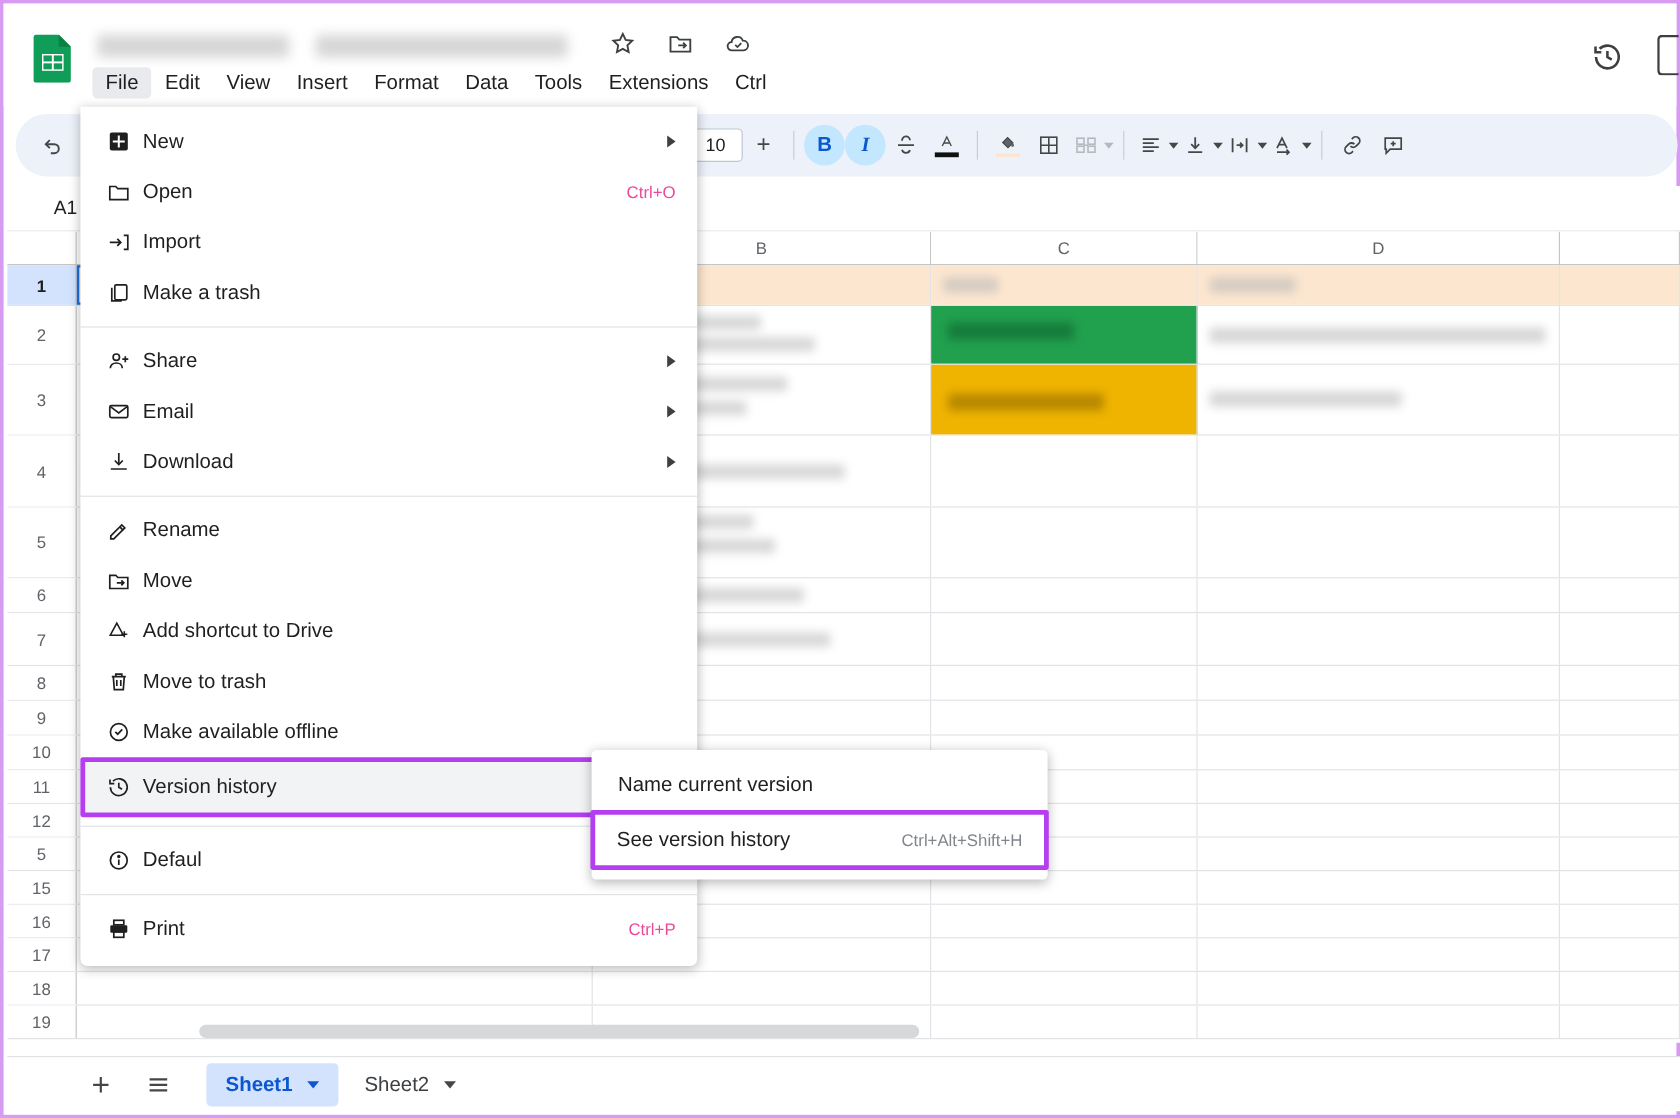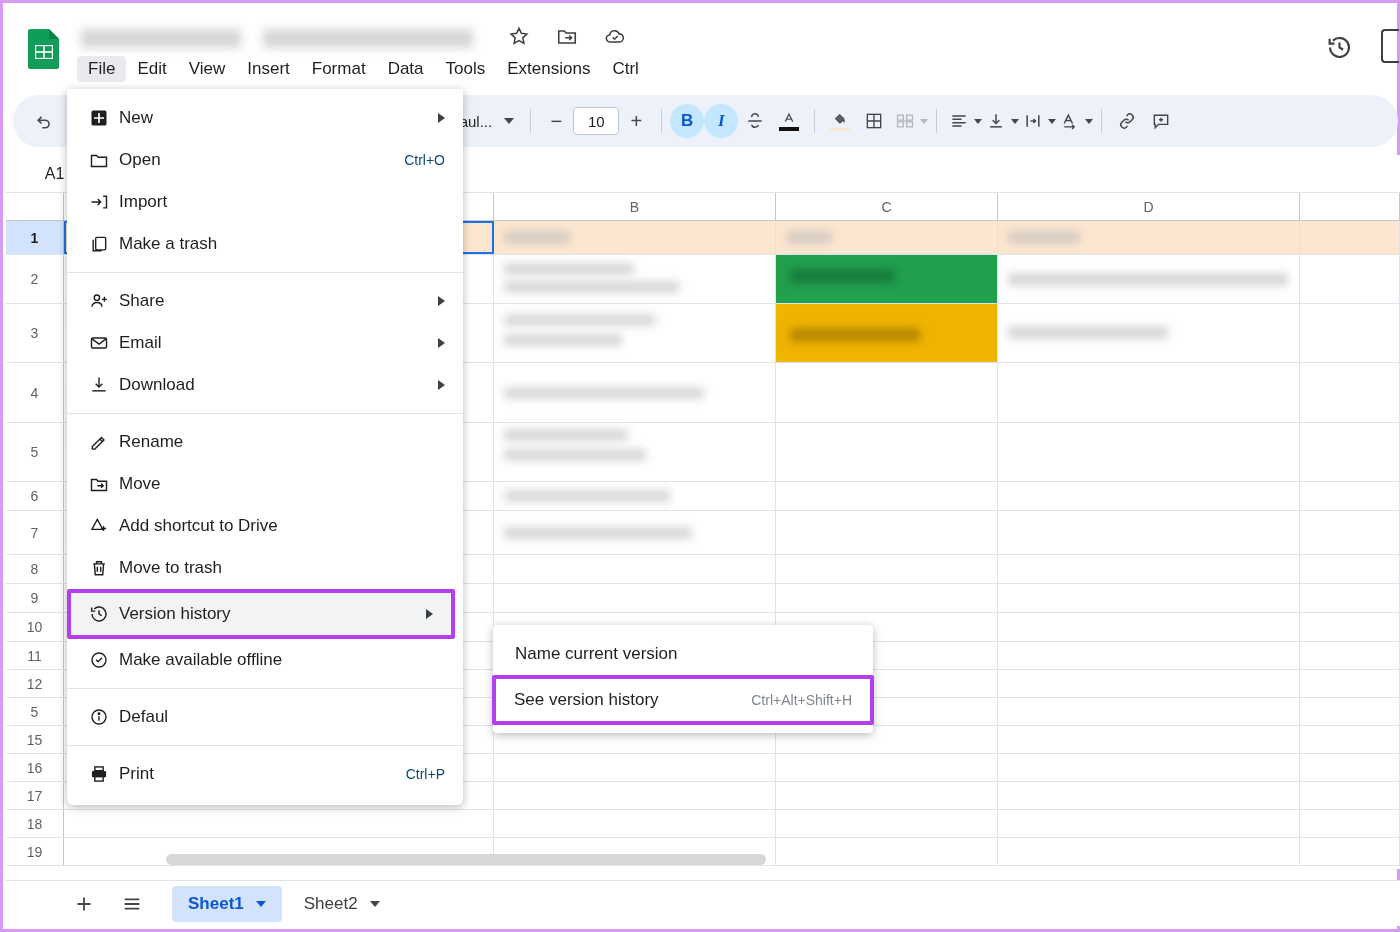--- a/index.html
+++ b/index.html
@@ -156,33 +156,33 @@
   .sheet-tab {
     display: flex; align-items: center; gap: 12px; height: 36px;
     padding: 0 16px; font-size: 17px; color: #3c4043; cursor: pointer;
     border-radius: 4px; margin-left: 6px;
   }
   .sheet-tab.active { background: #d3e3fd; color: #0b57d0; font-weight: bold; }
   .sheet-tab.active .caret { border-top-color: #0b57d0; }
 
   
   .filemenu {
-    position: absolute; left: 64px; top: 86px; width: 396px;
+    position: absolute; left: 64px; top: 86px; width: 514px;
     background: #fff; border-radius: 0 0 6px 6px;
     box-shadow: 0 2px 10px rgba(0,0,0,.28); padding: 8px 0 10px 0;
     z-index: 40;
   }
   .mi {
     display: flex; align-items: center; height: 42px;
     padding: 0 18px 0 22px; cursor: pointer; position: relative;
   }
   .mi .ic { width: 30px; flex: 0 0 30px; display:flex; align-items:center; color:#1f1f1f; }
   .mi .ic svg { width: 20px; height: 20px; display:block; }
   .mi .lbl { font-size: 17px; color: #1f1f1f; flex: 1; }
-  .mi .acc { font-size: 14px; color: #0c4a6e; margin-left: 20px; }
+  .mi .acc { font-size: 14px; color: #ec4899; margin-left: 20px; }
   .mi .arw {
     width: 0; height: 0; border-top: 5px solid transparent;
     border-bottom: 5px solid transparent; border-left: 7px solid #3c4043;
     margin-left: 16px;
   }
   .sep { height: 1px; background: #e1e3e6; margin: 7px 0; }
   .mi.hl {
     background: #f1f3f4; border: 4px solid #b43ef0; height: 50px;
     margin: 0 8px 0 0; padding-left: 18px; border-radius: 2px;
   }
@@ -762,40 +762,40 @@
     <div class="mi">
       <span class="ic">
         <svg viewBox="0 0 24 24" fill="none" stroke="#1f1f1f" stroke-width="1.7">
           <path d="M5 7h14M9 7V4.5h6V7M6.5 7l1 13h9l1-13"></path>
             <path d="M10 10.5v6M14 10.5v6"></path>
           </svg>
       </span>
       <span class="lbl">Move to trash</span>
     </div>
 
+    <div class="mi">
+      <span class="ic">
+        <svg viewBox="0 0 24 24" fill="none" stroke="#1f1f1f" stroke-width="1.7">
+          <circle cx="12" cy="12" r="8.4"></circle>
+            <path d="M8.5 11.8l2.4 2.4 4.6-4.8"></path>
+          </svg>
+      </span>
+      <span class="lbl">Make available offline</span>
+    </div>
+
     <div class="mi hl">
       <span class="ic">
         <svg viewBox="0 0 24 24" fill="none" stroke="#1f1f1f" stroke-width="1.7">
           <path d="M3.6 12a8.4 8.4 0 1 0 2.6-6.1"></path>
             <path d="M3.2 4.2v4.3h4.3"></path>
             <path d="M12 7.6V12l3.2 2"></path>
           </svg>
       </span>
       <span class="lbl">Version history</span>
       <span class="arw"></span>
-    </div>
-
-    <div class="mi">
-      <span class="ic">
-        <svg viewBox="0 0 24 24" fill="none" stroke="#1f1f1f" stroke-width="1.7">
-          <circle cx="12" cy="12" r="8.4"></circle>
-            <path d="M8.5 11.8l2.4 2.4 4.6-4.8"></path>
-          </svg>
-      </span>
-      <span class="lbl">Make available offline</span>
     </div>
 
     <div class="sep"></div>
 
     <div class="mi">
       <span class="ic">
         <svg viewBox="0 0 24 24" fill="none" stroke="#1f1f1f" stroke-width="1.7">
           <circle cx="12" cy="12" r="8.4"></circle>
             <path d="M12 11v5.5"></path>
             <circle cx="12" cy="8" r=".9" fill="#1f1f1f"></circle>

